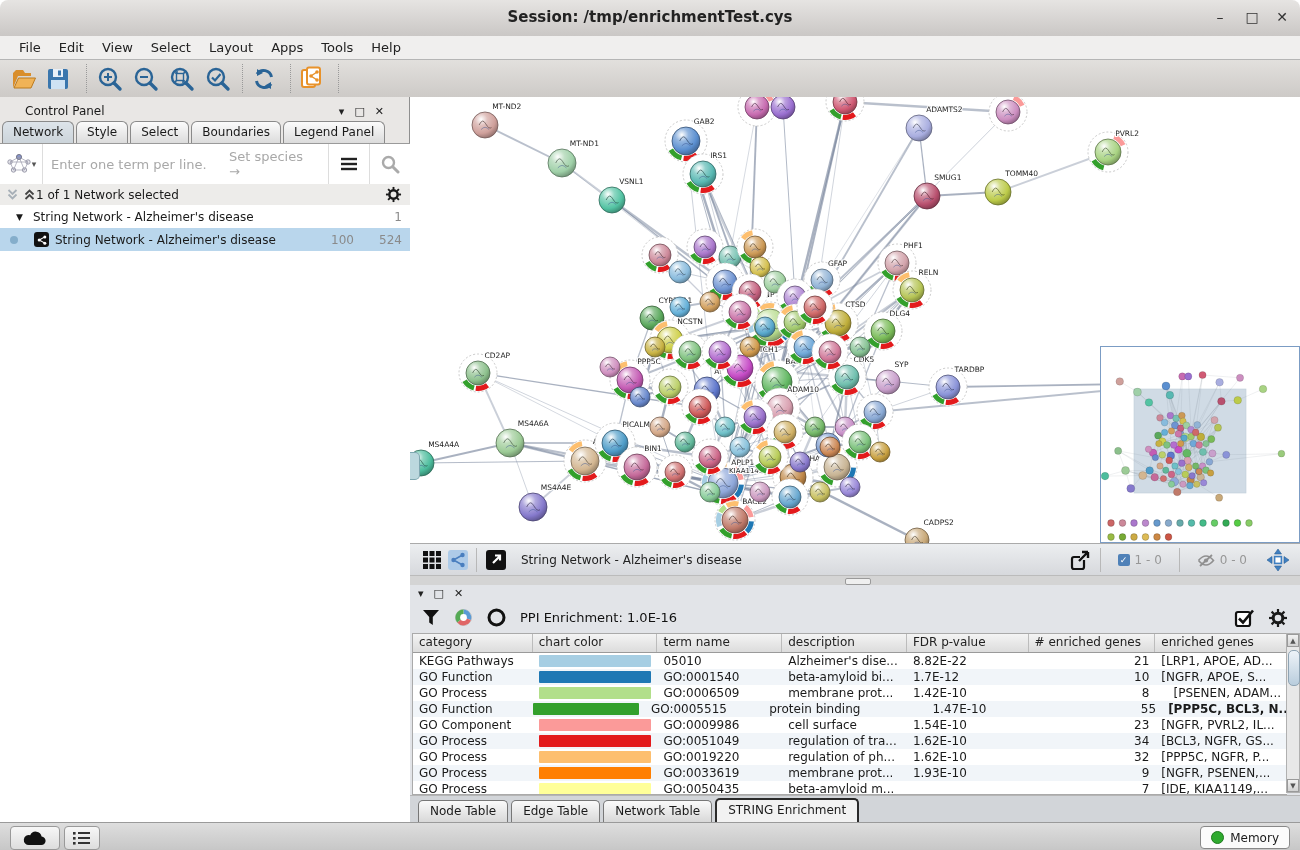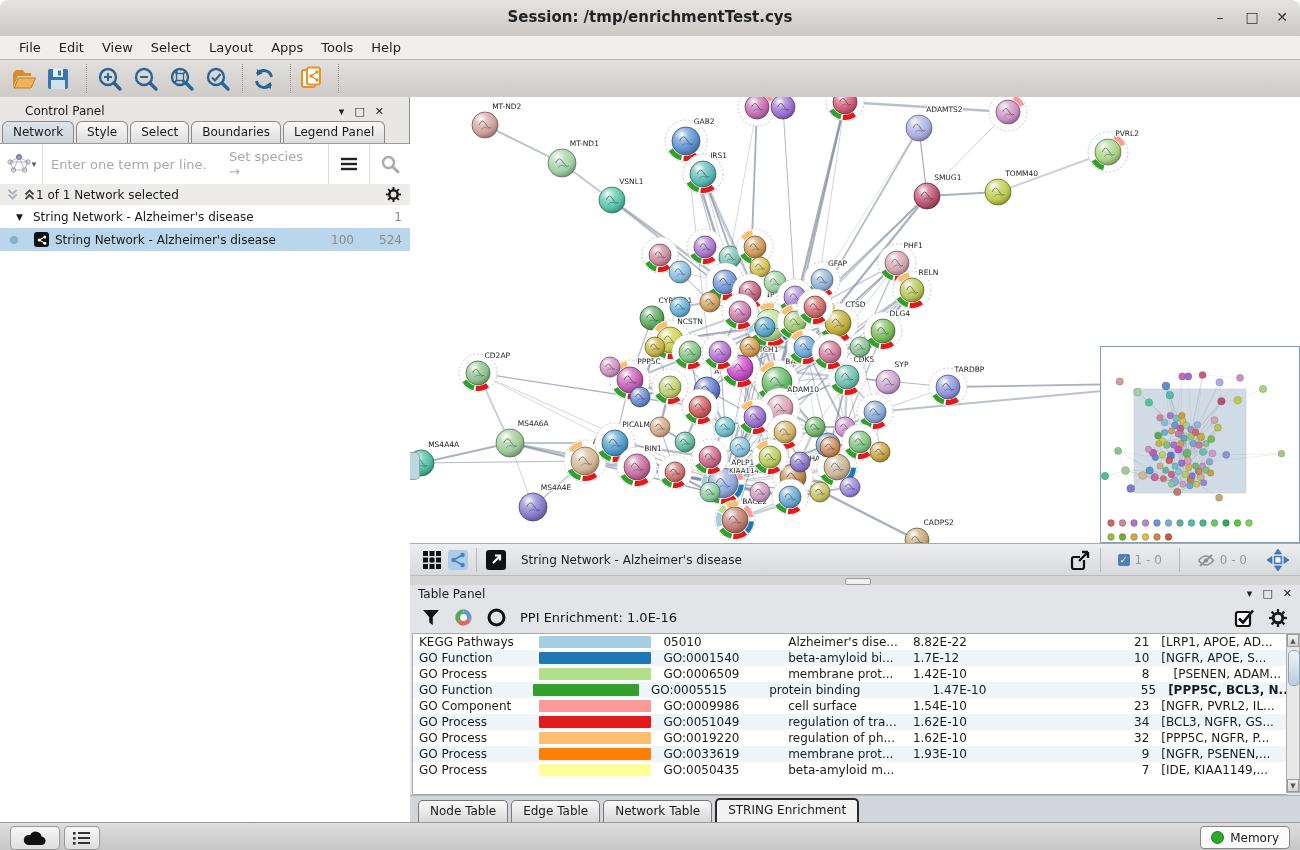--- a/index.html
+++ b/index.html
@@ -2253,21 +2253,20 @@
         </svg>
     </span>
   </div>
 
   <div id="hsplit">
       <div class="grip2"></div>
     </div>
 
   <div id="table-panel">
     <div id="tp-header">
-      <span class="panel-title">Table Panel</span>
       <span class="panehdr-icons">
         <span>▾</span>
         <span>□</span>
         <span>✕</span>
       </span>
     </div>
     <div id="tp-tools">
       <span>
         <svg width="18" height="17" viewBox="0 0 18 17">
             <path d="M1,1 h16 l-6.2,7 v8 l-3.6,-2.4 v-5.6 z" fill="#111"></path>
@@ -2304,20 +2303,29 @@
               <line x1="3.6" y1="3.6" x2="6" y2="6"></line>
               <line x1="14" y1="14" x2="16.4" y2="16.4"></line>
               <line x1="3.6" y1="16.4" x2="6" y2="14"></line>
               <line x1="14" y1="6" x2="16.4" y2="3.6"></line>
             </g>
             <circle cx="10" cy="10" r="4.8" fill="none" stroke="#1a1a1a" stroke-width="3"></circle>
           </svg>
       </span>
     </div>
     <div id="enrich-table">
+        <div class="thead">
+          <span class="th" style="width: 120px;">category</span>
+          <span class="th" style="width: 125px;">chart color</span>
+          <span class="th" style="width: 125px;">term name</span>
+          <span class="th" style="width: 125px;">description</span>
+          <span class="th" style="width: 122px;">FDR p-value</span>
+          <span class="th" style="width: 127px;"># enriched genes</span>
+          <span class="th" style="width: 132px;">enriched genes</span>
+        </div>
         <div class="trow">
           <span class="td" style="width: 120px;">KEGG Pathways</span>
           <span class="td" style="width: 125px;">
             <div class="sw" style="background: rgb(166, 206, 227);"></div>
           </span>
           <span class="td" style="width: 125px;">05010</span>
           <span class="td" style="width: 125px;">Alzheimer's dise...</span>
           <span class="td" style="width: 122px;">8.82E-22</span>
           <span class="td num" style="width: 127px;">21</span>
           <span class="td" style="width: 132px;">[LRP1, APOE, AD...</span>

